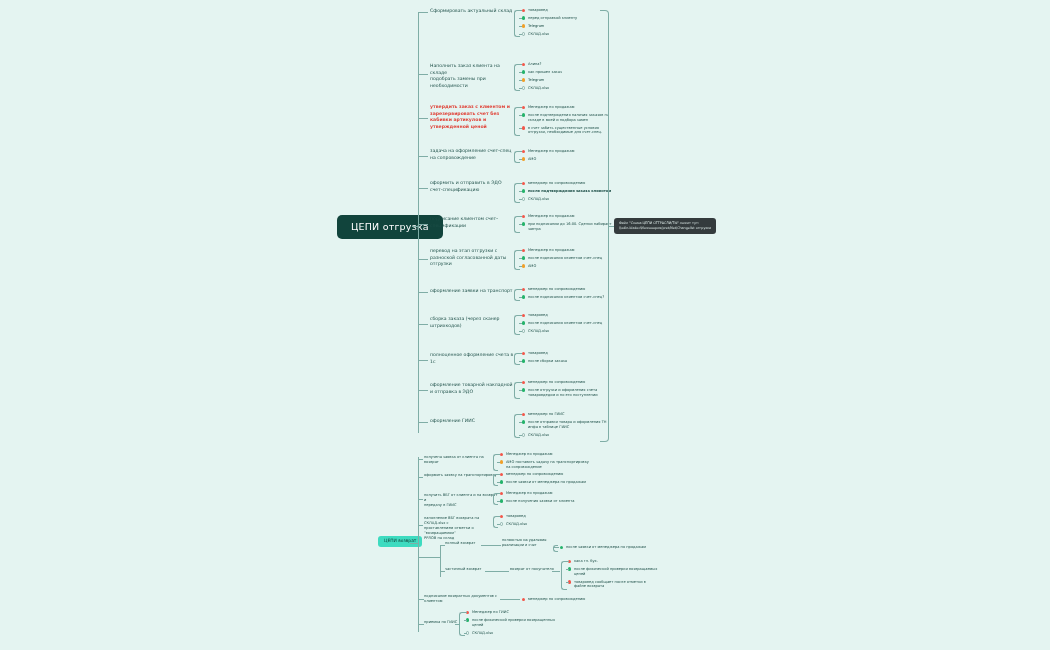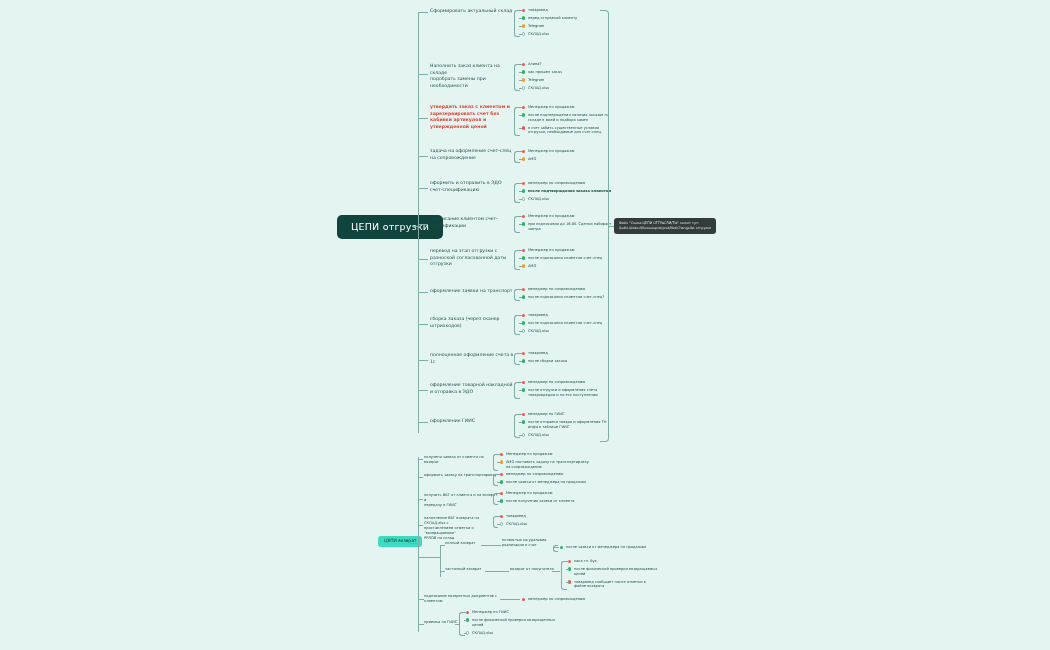--- a/index.html
+++ b/index.html
@@ -81,21 +81,21 @@
     font-size:3.3px;
     line-height:1.5;
     white-space:pre-line;
     max-width:108px;
   }
 </style>
 </head>
 <body>
 
 <div id="canvas">
-    <div class="node root" style="left:337px;top:215px;">ЦЕПИ отгрузки</div>
+    <div class="node root" style="left:337px;top:215px;">ЦЕПИ отгрузка</div>
     <div class="node root2" style="left:378px;top:536px;">ЦЕПИ возврат</div>
     <div class="node topic" style="left:430px;top:8px;width:86px;">Сформировать актуальный склад</div>
     <div style="position:absolute;left:522px;top:8px;width:115px;">
       <div class="leaf" style="margin-bottom:3px;"><span class="dot red"></span><span>товаровед</span></div>
       <div class="leaf" style="margin-bottom:3px;"><span class="dot green"></span><span>перед отправкой клиенту</span></div>
       <div class="leaf" style="margin-bottom:3px;"><span class="dot orange"></span><span>Telegram</span></div>
       <div class="leaf" style="margin-bottom:3px;"><span class="dot hollow"></span><span>СКЛАД.xlsx</span></div>
     </div>
     <div class="hline" style="left:418px;top:12.35px;width:10px;"></div>
     <div class="brace" style="left:514px;top:10px;width:5px;height:25px;"></div>

